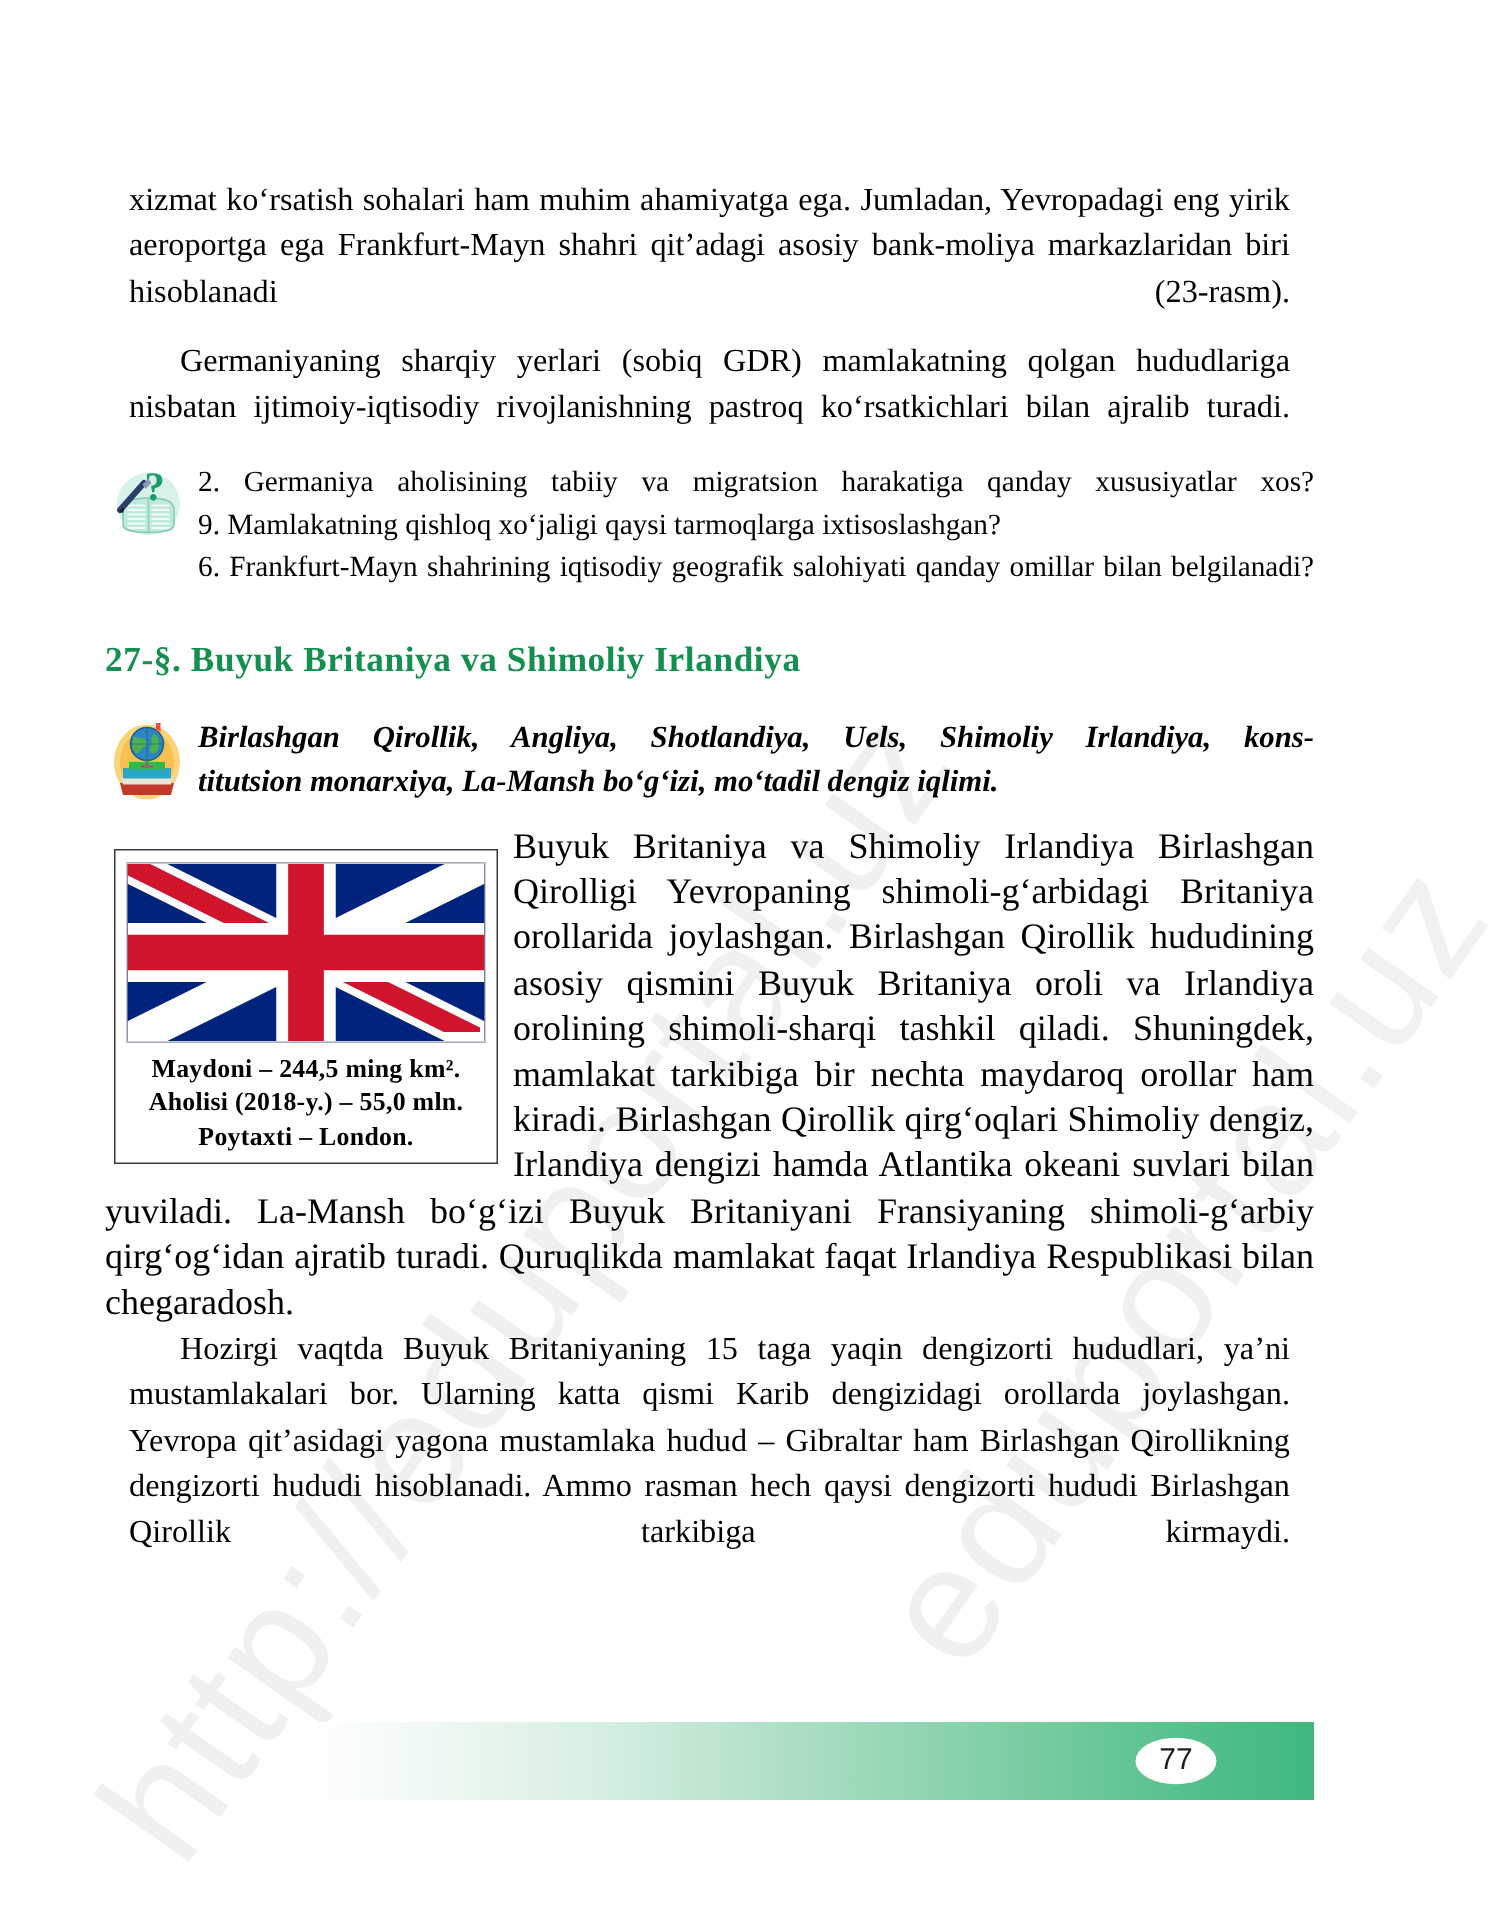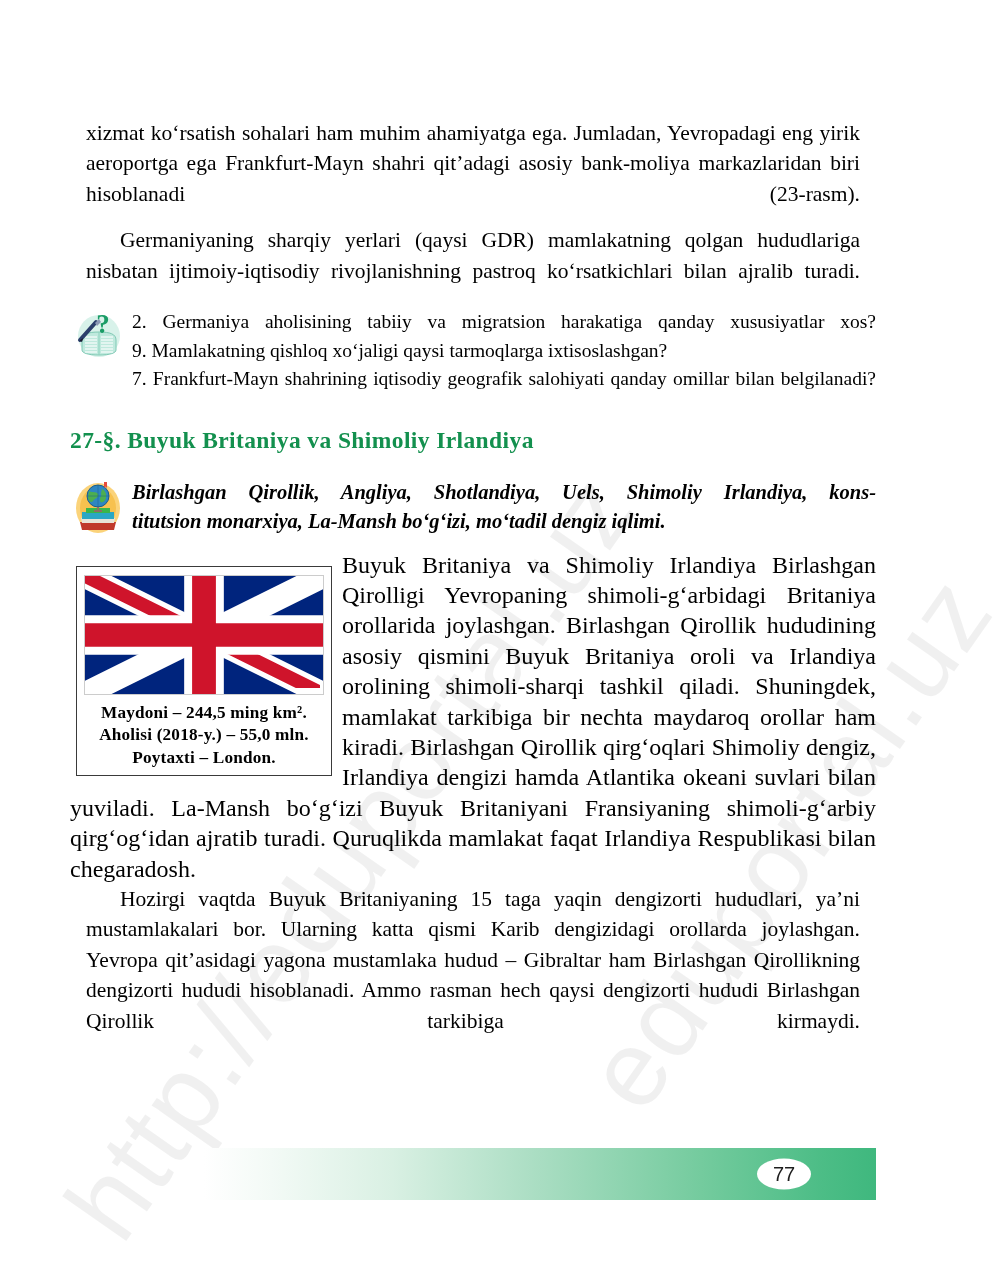--- a/index.html
+++ b/index.html
@@ -209,21 +209,21 @@
 <div class="watermark">
   <span class="wm1">http://eduportal.uz</span>
   <span class="wm2">eduportal.uz</span>
 </div>
 
 <div class="page">
   <div class="content">
 
     <p class="body justify-all">xizmat ko‘rsatish sohalari ham muhim ahamiyatga ega. Jumladan, Yevropadagi eng yirik aeroportga ega Frankfurt-Mayn shahri qit’adagi asosiy bank-moliya markazlaridan biri hisoblanadi (23-rasm).</p>
 
-    <p class="body indent justify-all">Germaniyaning sharqiy yerlari (qaysi GDR) mamlakatning qolgan hududlariga nisbatan ijtimoiy-iqtisodiy rivojlanishning pastroq ko‘rsatkichlari bilan ajralib turadi.</p>
+    <p class="body indent justify-all">Germaniyaning sharqiy yerlari (sobiq GDR) mamlakatning qolgan hududlariga nisbatan ijtimoiy-iqtisodiy rivojlanishning pastroq ko‘rsatkichlari bilan ajralib turadi.</p>
 
     <div class="questions">
       <span class="q-icon">
         <svg viewBox="0 0 46 48" width="46" height="48" aria-hidden="true">
           <ellipse cx="23" cy="26" rx="21" ry="21" fill="#d8f2ea"></ellipse>
           <path d="M6 30 C6 24 12 22 23 22 C34 22 40 24 40 30 L40 40 C40 43 34 45 23 45 C12 45 6 43 6 40 Z" fill="#bfe9dd" stroke="#7fc9b4" stroke-width="1"></path>
           <path d="M23 22 L23 45" stroke="#8fd3bf" stroke-width="1.1"></path>
           <g stroke="#ffffff" stroke-width="1.1">
             <path d="M9 27 H21"></path>
               <path d="M9 30 H21"></path>
@@ -240,21 +240,21 @@
           </g>
           <text x="27" y="23" font-family="Liberation Serif, serif" font-size="27" font-weight="bold" fill="#1a9c66" text-anchor="middle">?</text>
           <path d="M4 30 L20 12" stroke="#2b3f6b" stroke-width="4" stroke-linecap="round"></path>
           <path d="M19 13 L23 9 L25 12 L21 16 Z" fill="#8c99b5"></path>
           <path d="M3.5 30.5 L7 28 L6 32 Z" fill="#1a1a2e"></path>
         </svg>
       </span>
       <div class="q-list">
         <p class="q-item j">2. Germaniya aholisining tabiiy va migratsion harakatiga qanday xususiyatlar xos?</p>
         <p class="q-item">9. Mamlakatning qishloq xo‘jaligi qaysi tarmoqlarga ixtisoslashgan?</p>
-        <p class="q-item j">7. Frankfurt-Mayn shahrining iqtisodiy geografik salohiyati qanday omillar bilan belgilanadi?</p>
+        <p class="q-item j">6. Frankfurt-Mayn shahrining iqtisodiy geografik salohiyati qanday omillar bilan belgilanadi?</p>
       </div>
     </div>
 
     <h2 class="section-title">
       <span class="ln">27-§. Buyuk Britaniya va Shimoliy Irlandiya</span>
     </h2>
 
     <div class="keywords">
       <span class="k-icon">
         <svg viewBox="0 0 48 56" width="48" height="56" aria-hidden="true">

